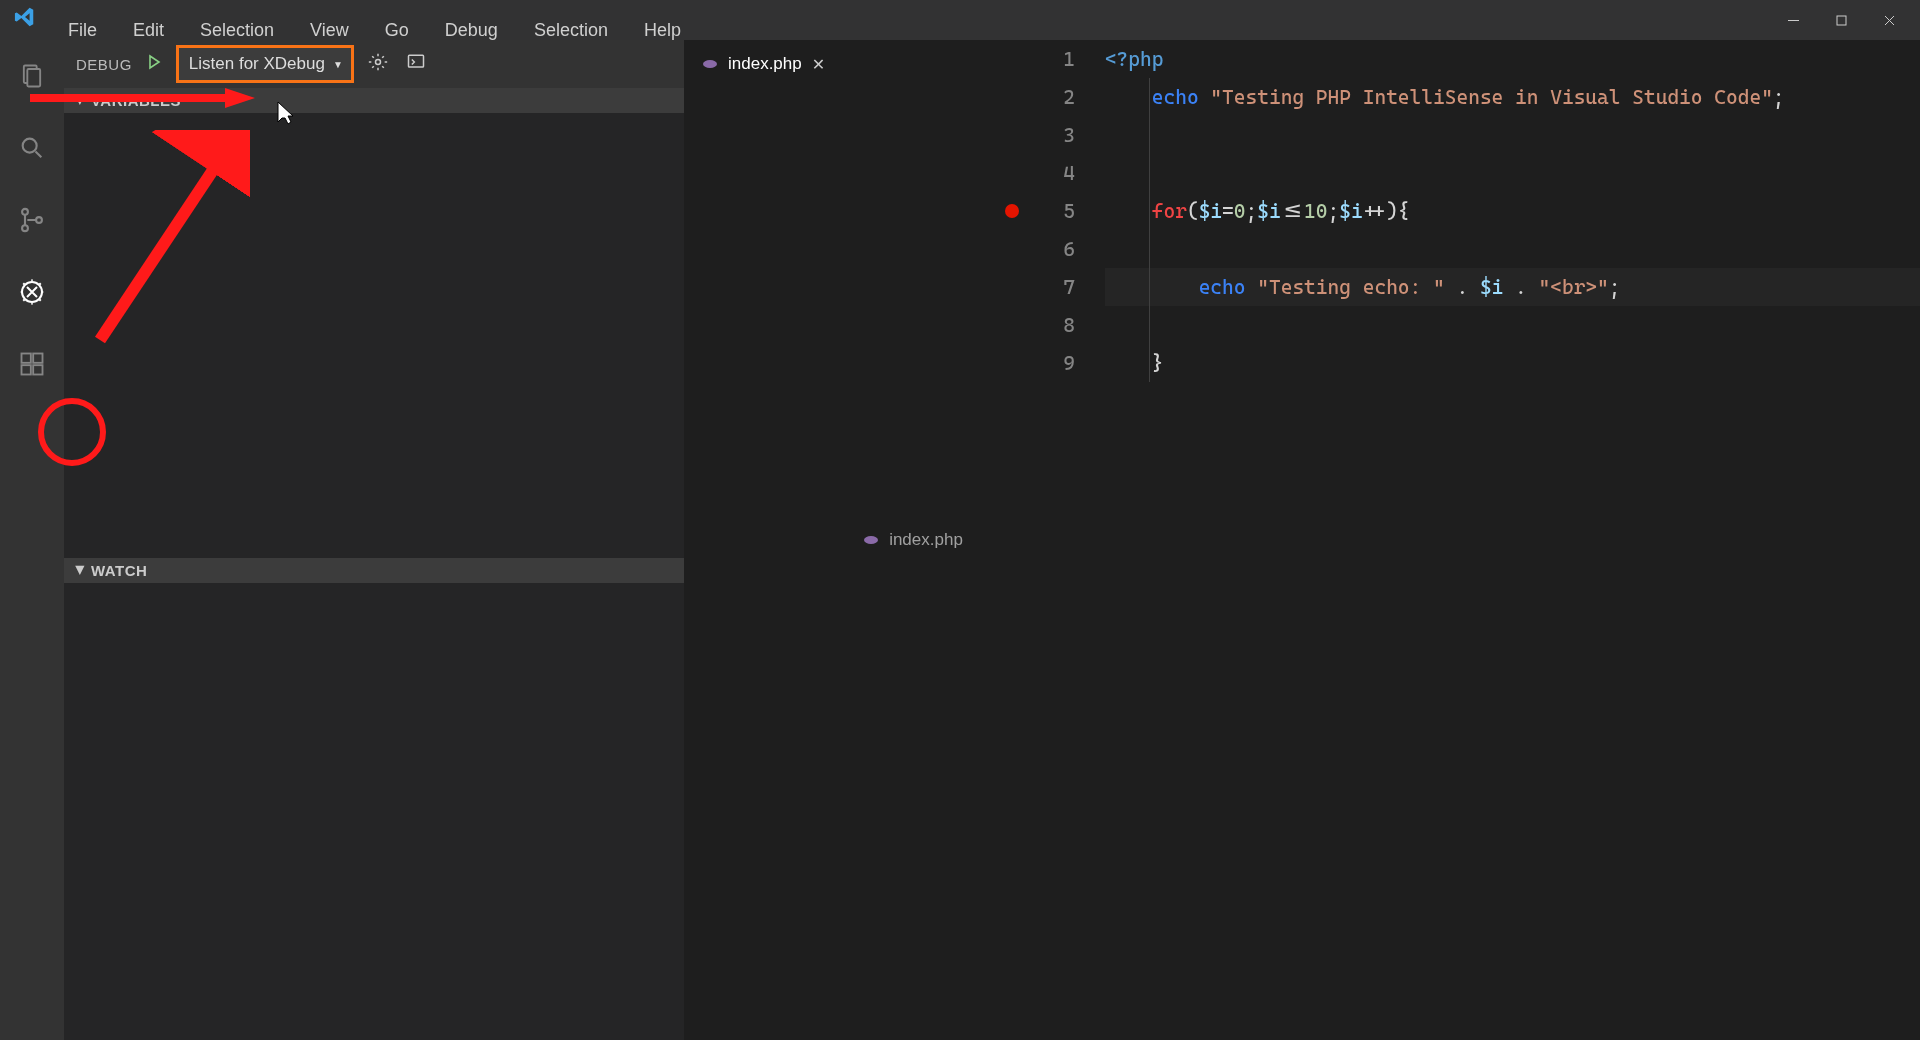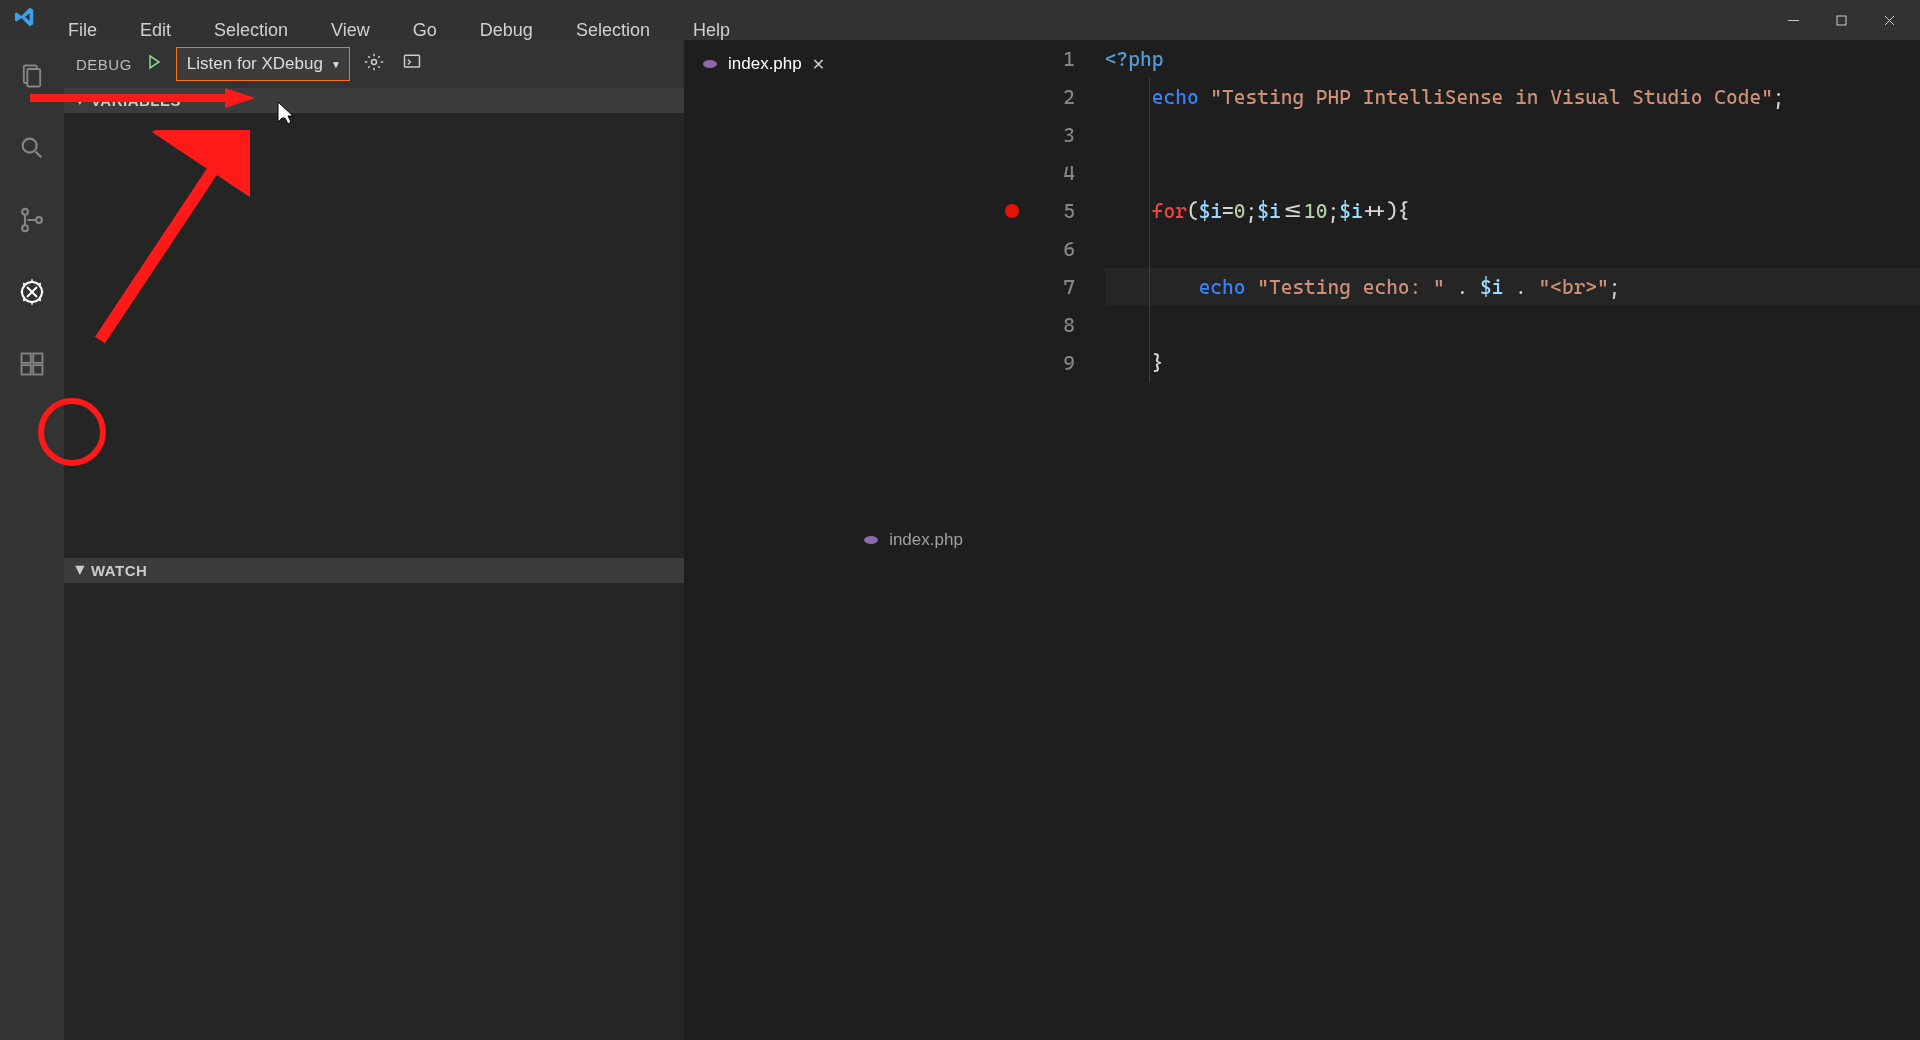--- a/index.html
+++ b/index.html
@@ -20,21 +20,21 @@
   padding: 0 8px;
 }
 .logo {
   color: #3ba0e6;
   font-size: 22px;
   margin-right: 18px;
   margin-left: 6px;
 }
 .menubar {
   display: flex;
-  gap: 15px;
+  gap: 8px;
   margin-top: 20px;
 }
 .menu-item {
   padding: 6px 14px;
   font-size: 18px;
   color: #d0d0d0;
   cursor: pointer;
 }
 .window-controls {
   margin-left: auto;
@@ -92,21 +92,21 @@
   color: #bbbbbb;
   letter-spacing: 0.5px;
 }
 .start-btn {
   color: #89d185;
   font-size: 16px;
   padding: 0 4px;
 }
 .config-select {
   background: #3c3c3c;
-  border: 1px solid #f97316;
+  border: 3px solid #f97316;
   color: #ddd;
   padding: 6px 26px 6px 10px;
   font-size: 17px;
   display: flex;
   align-items: center;
   gap: 10px;
   position: relative;
 }
 .config-select::after {
   content: "▼";

